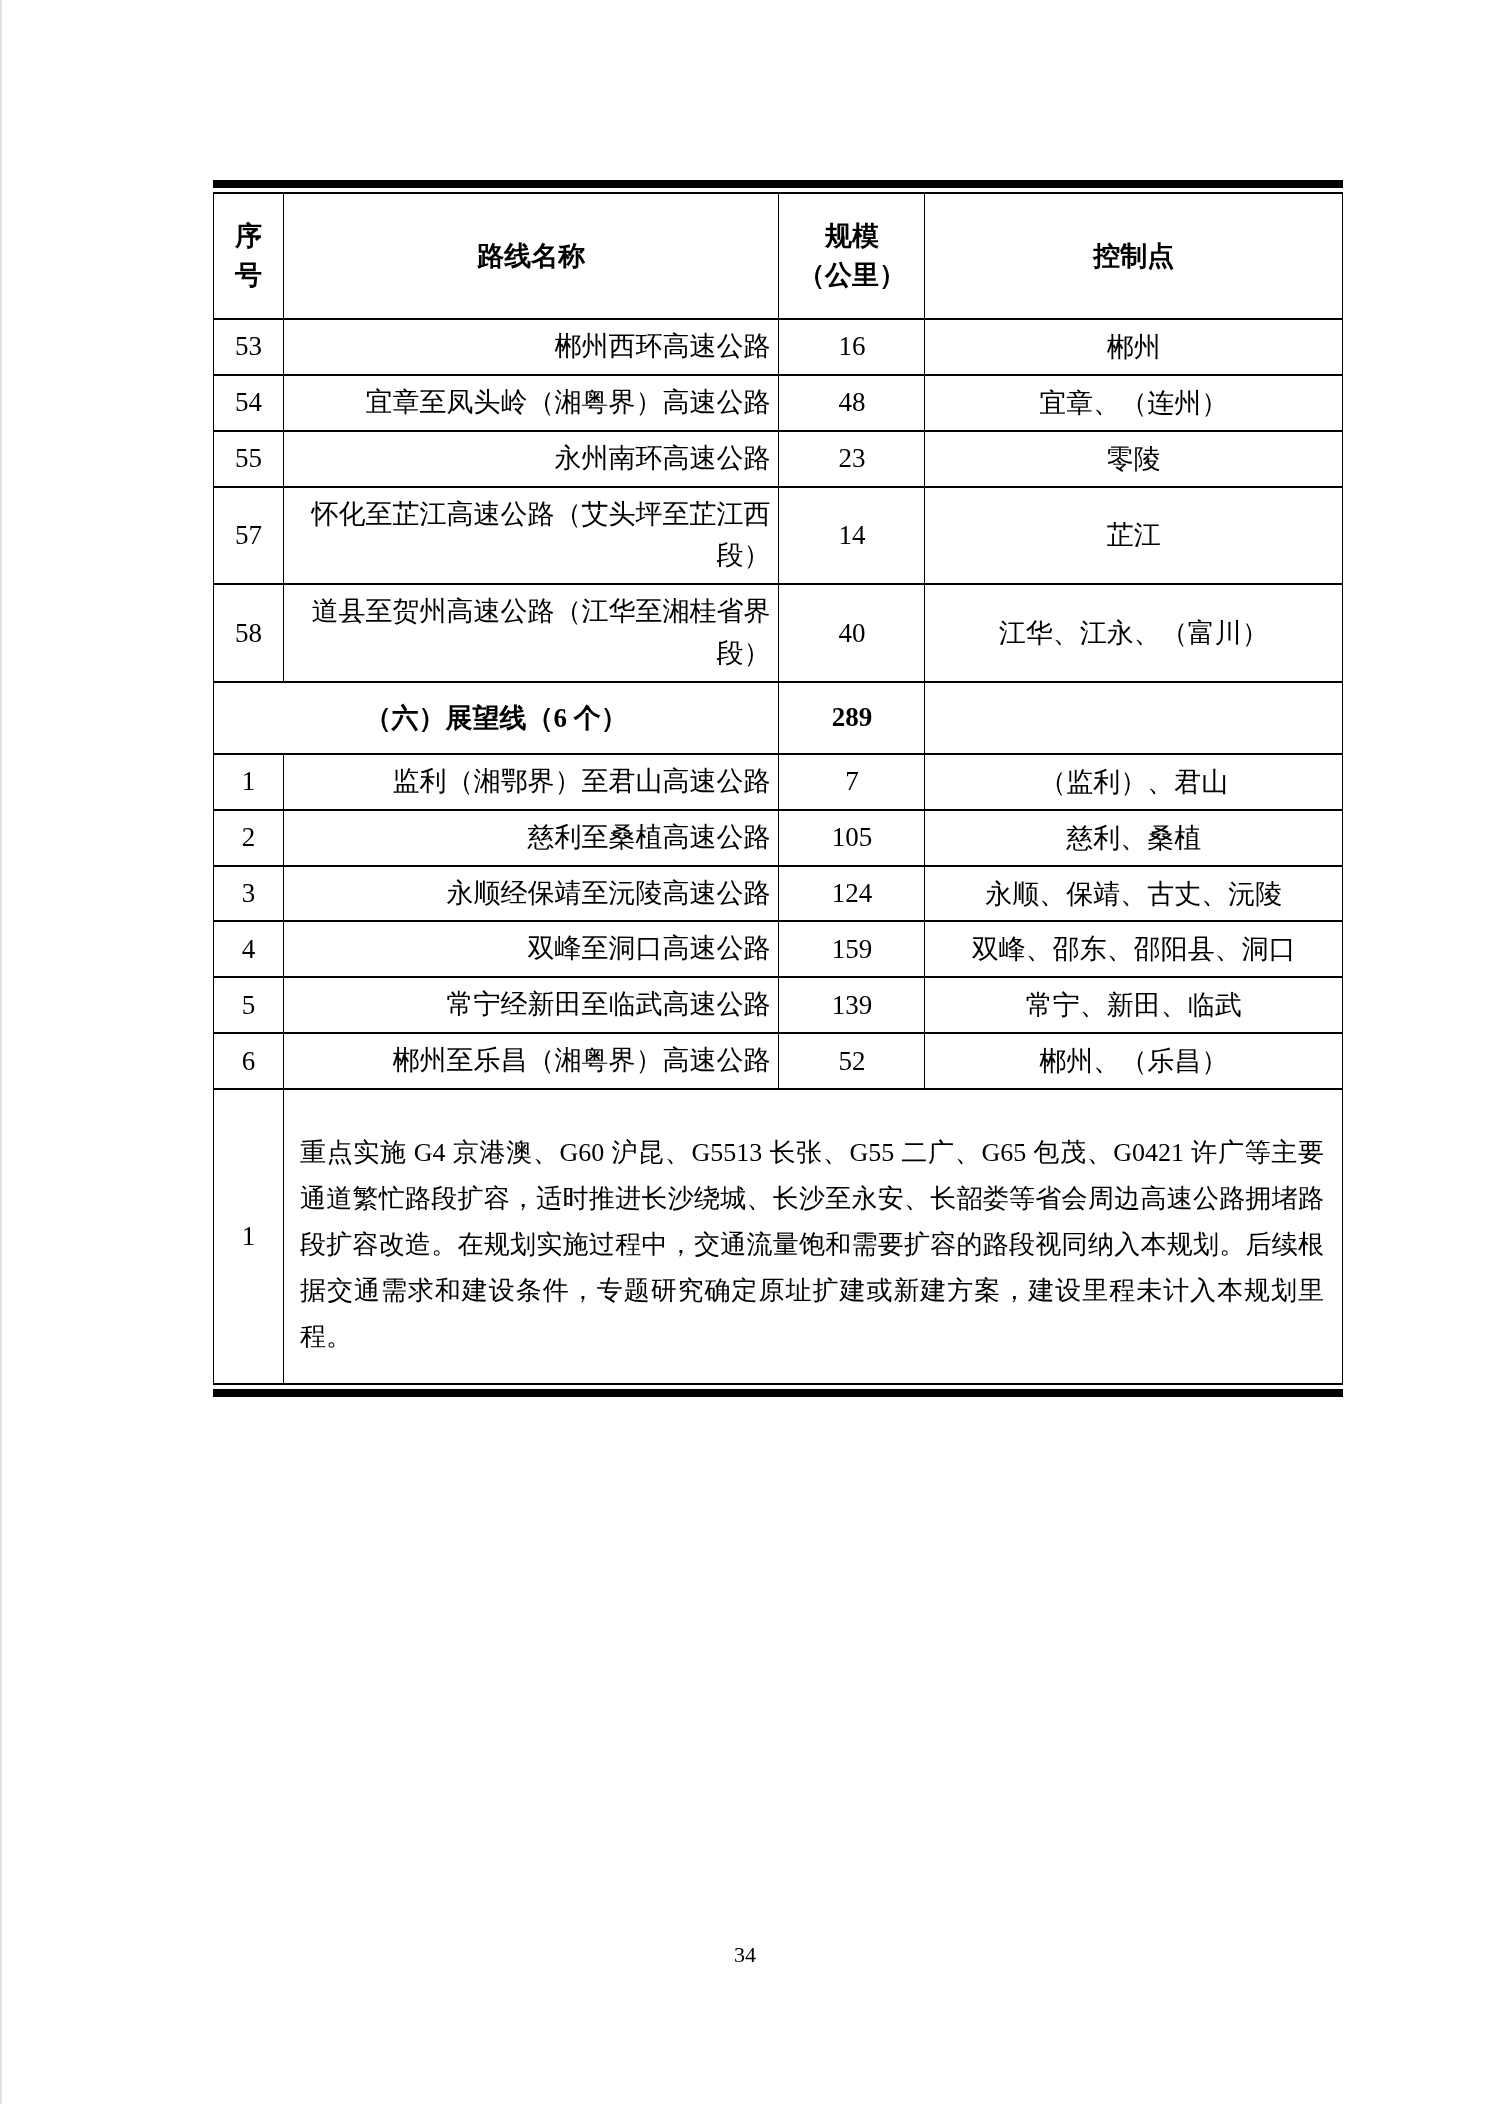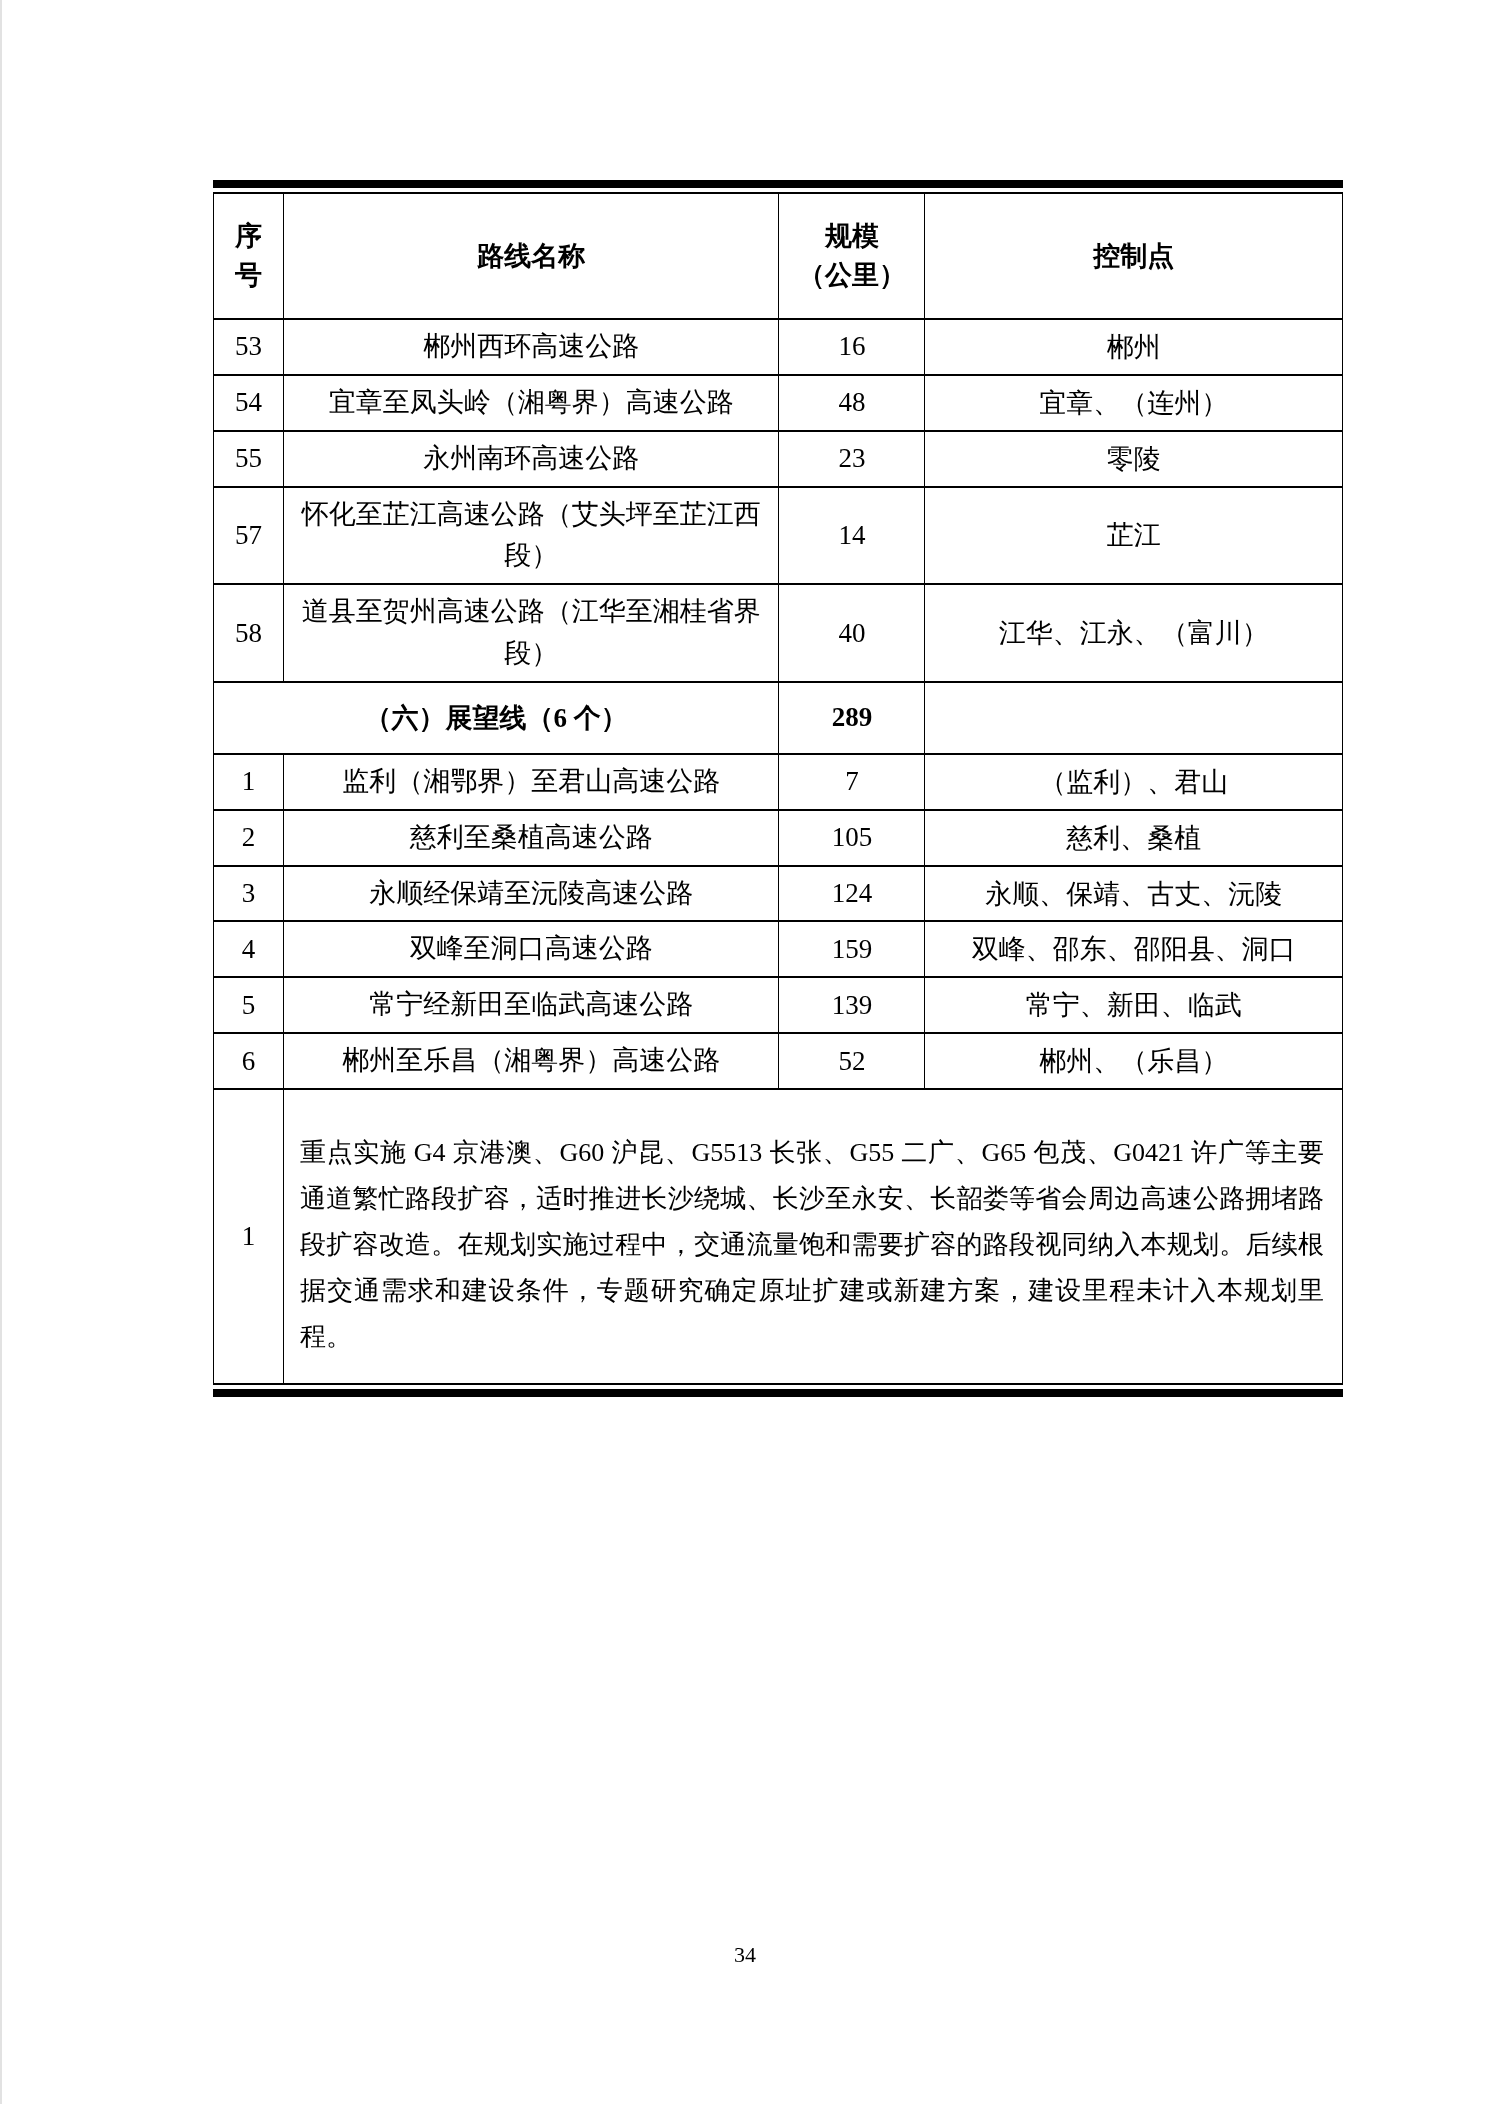--- a/index.html
+++ b/index.html
@@ -33,21 +33,21 @@
     border-bottom-width: 2px;
     text-align: center;
     vertical-align: middle;
     font-size: 27px;
     padding: 6px 8px;
   }
   table.route-table thead tr { height: 126px; }
   table.route-table thead th { font-weight: bold; font-size: 27px; }
   .prewrap { white-space: pre-line; line-height: 1.45; }
   tr.route-row { height: 41px; }
-  tr.route-row td.cell-name { line-height: 1.55; }
+  tr.route-row td.cell-name { line-height: 1.55; text-align: right; }
   tr.section-row { height: 72px; }
   tr.section-row td.section-label { font-weight: bold; }
   tr.section-row td.cell-scale { font-weight: bold; }
   tr.note-row td.note-cell {
     text-align: justify;
     padding: 40px 18px 23px 16px;
   }
   .note-text {
     font-size: 26px;
     line-height: 46px;

